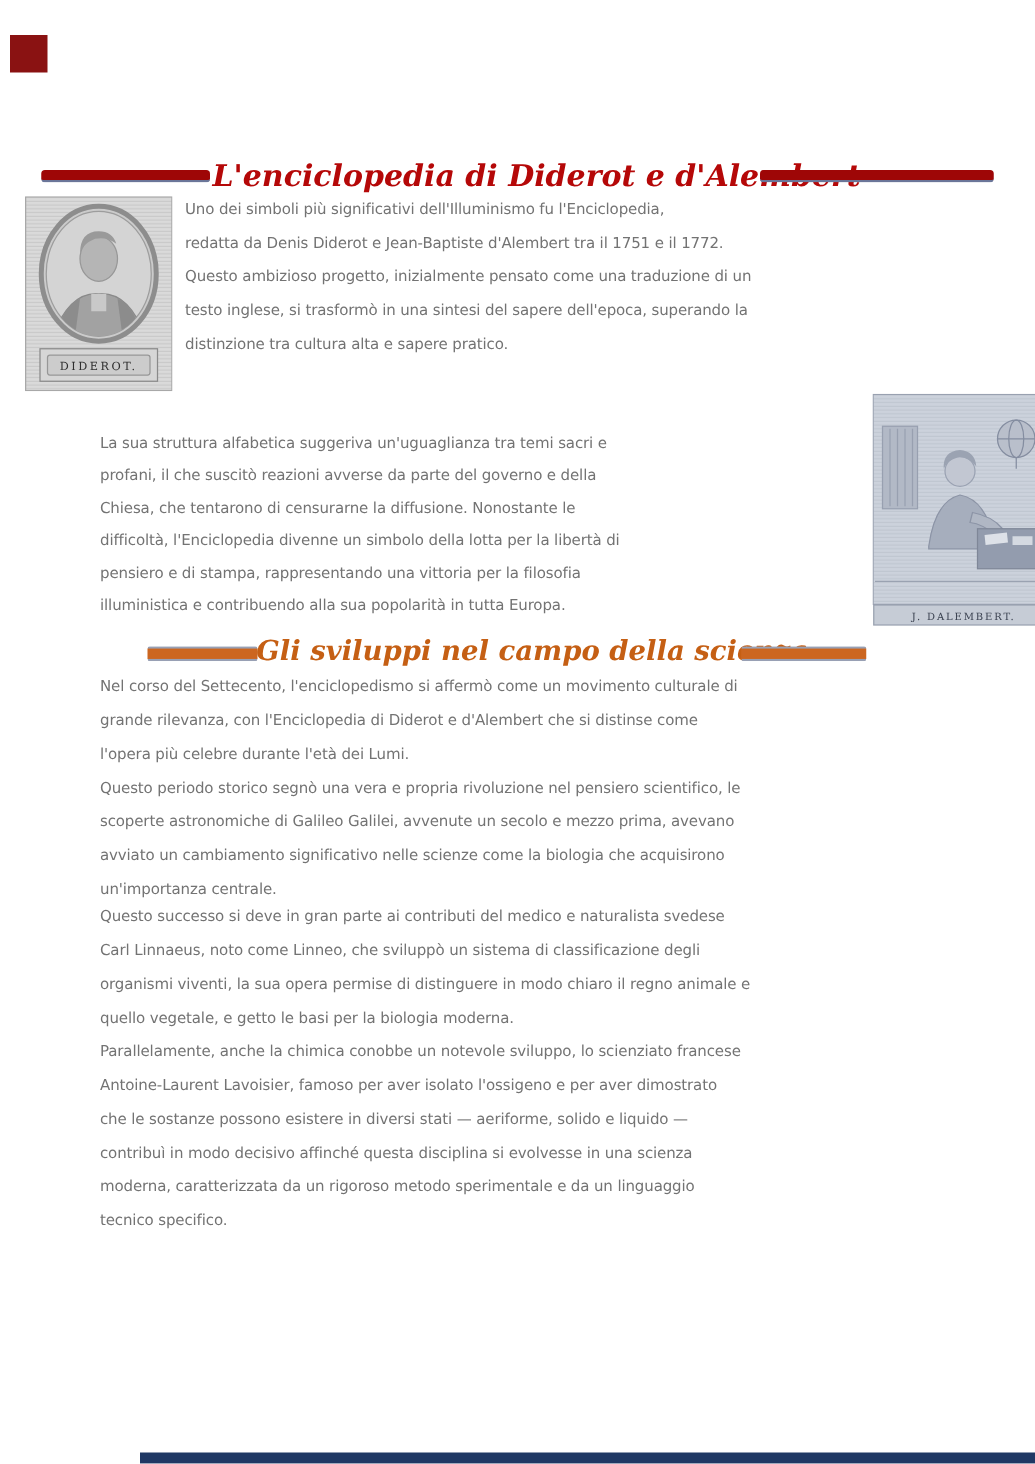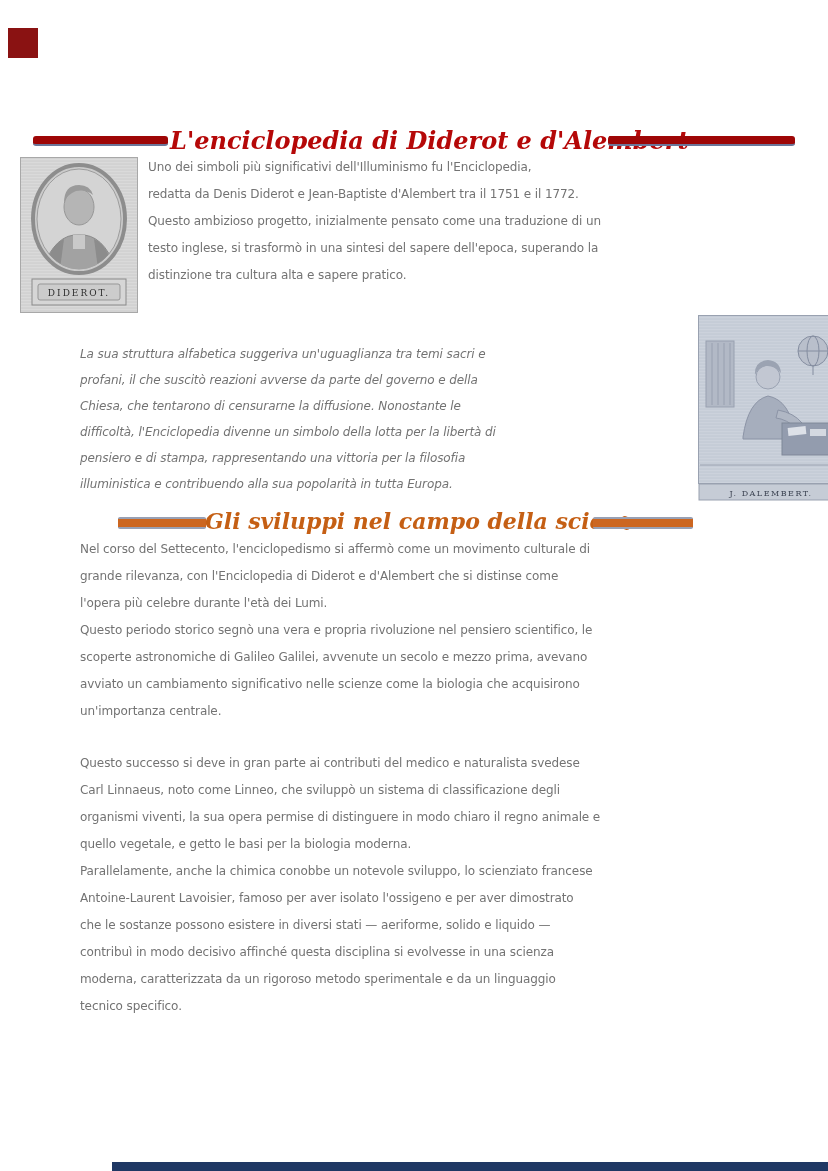--- a/index.html
+++ b/index.html
@@ -39,21 +39,21 @@
   }
   .title-red{color:#b50808;font-size:24px;}
   .title-orange{color:#c55f14;font-size:22px;}
   
   .para{
     position:absolute;
     white-space:pre-line;
     font-size:12px;line-height:27px;
     color:#737373;letter-spacing:-0.1px;
   }
-  .para.tight{line-height:26px;font-style:italic;}
+  .para.tight{line-height:26px;}
   
   .engraving{position:absolute;}
 </style>
 </head>
 <body>
 
 <div id="page">
 
   <div class="corner-square"></div>
 
@@ -143,21 +143,21 @@
   <div class="bar-orange" style="left:593px;top:517px;width:100px;"></div>
 
   <div class="para" style="left:80px;top:536px;">Nel corso del Settecento, l'enciclopedismo si affermò come un movimento culturale di
 grande rilevanza, con l'Enciclopedia di Diderot e d'Alembert che si distinse come
 l'opera più celebre durante l'età dei Lumi.
 Questo periodo storico segnò una vera e propria rivoluzione nel pensiero scientifico, le
 scoperte astronomiche di Galileo Galilei, avvenute un secolo e mezzo prima, avevano
 avviato un cambiamento significativo nelle scienze come la biologia che acquisirono
 un'importanza centrale.</div>
 
-  <div class="para" style="left:80px;top:750px;">Questo successo si deve in gran parte ai contributi del medico e naturalista svedese
+  <div class="para" style="left:80px;top:720px;">Questo successo si deve in gran parte ai contributi del medico e naturalista svedese
 Carl Linnaeus, noto come Linneo, che sviluppò un sistema di classificazione degli
 organismi viventi, la sua opera permise di distinguere in modo chiaro il regno animale e
 quello vegetale, e getto le basi per la biologia moderna.
 Parallelamente, anche la chimica conobbe un notevole sviluppo, lo scienziato francese
 Antoine-Laurent Lavoisier, famoso per aver isolato l'ossigeno e per aver dimostrato
 che le sostanze possono esistere in diversi stati — aeriforme, solido e liquido —
 contribuì in modo decisivo affinché questa disciplina si evolvesse in una scienza
 moderna, caratterizzata da un rigoroso metodo sperimentale e da un linguaggio
 tecnico specifico.</div>
 

